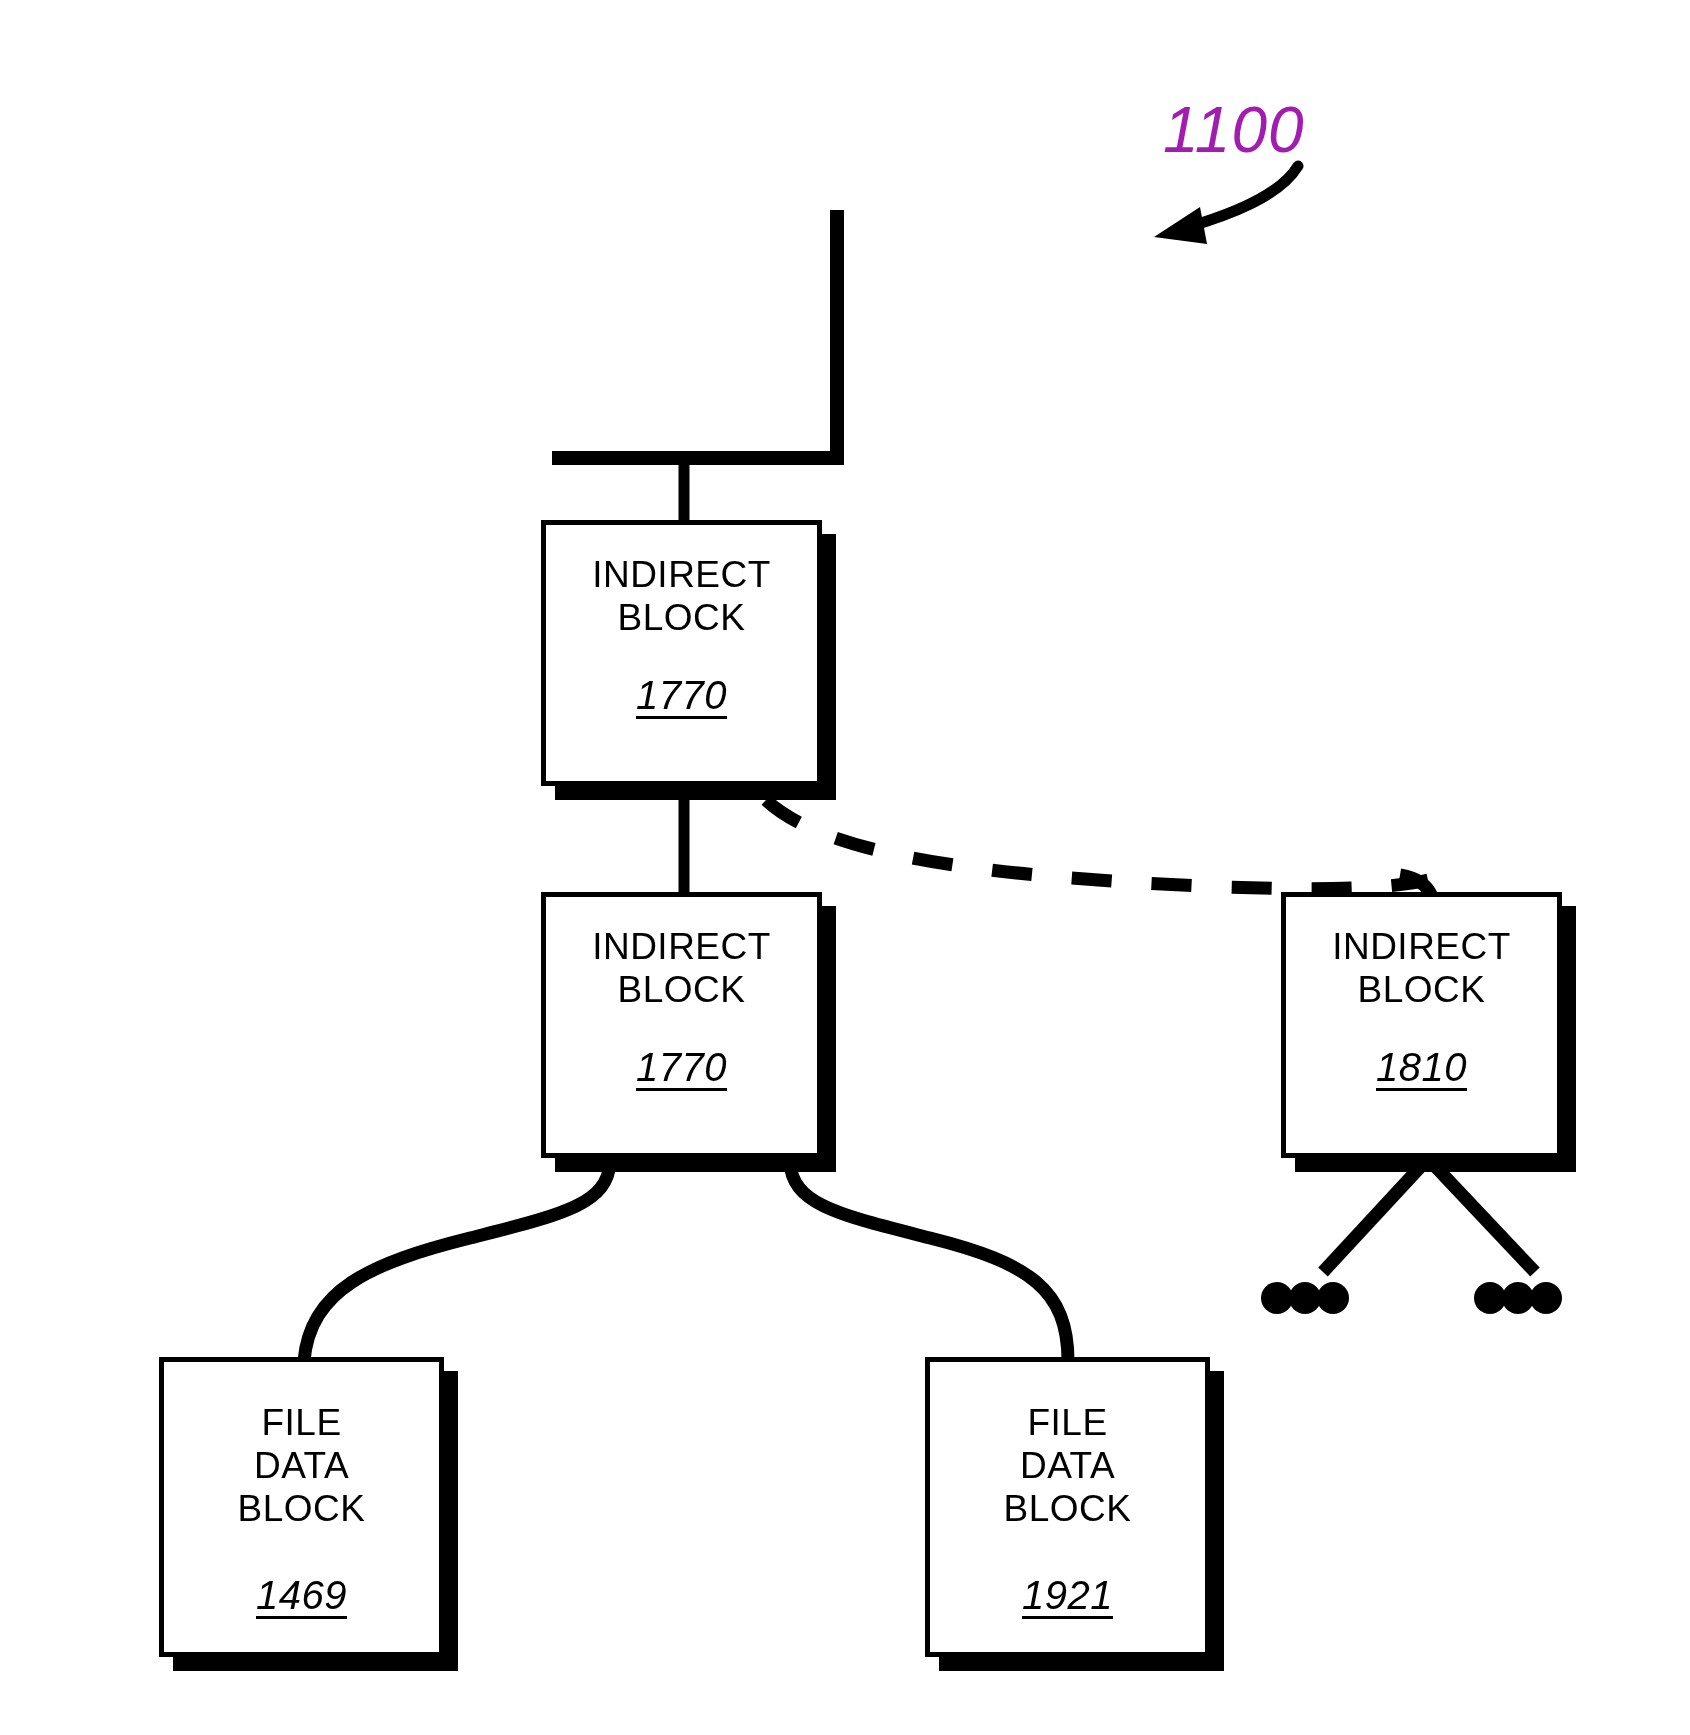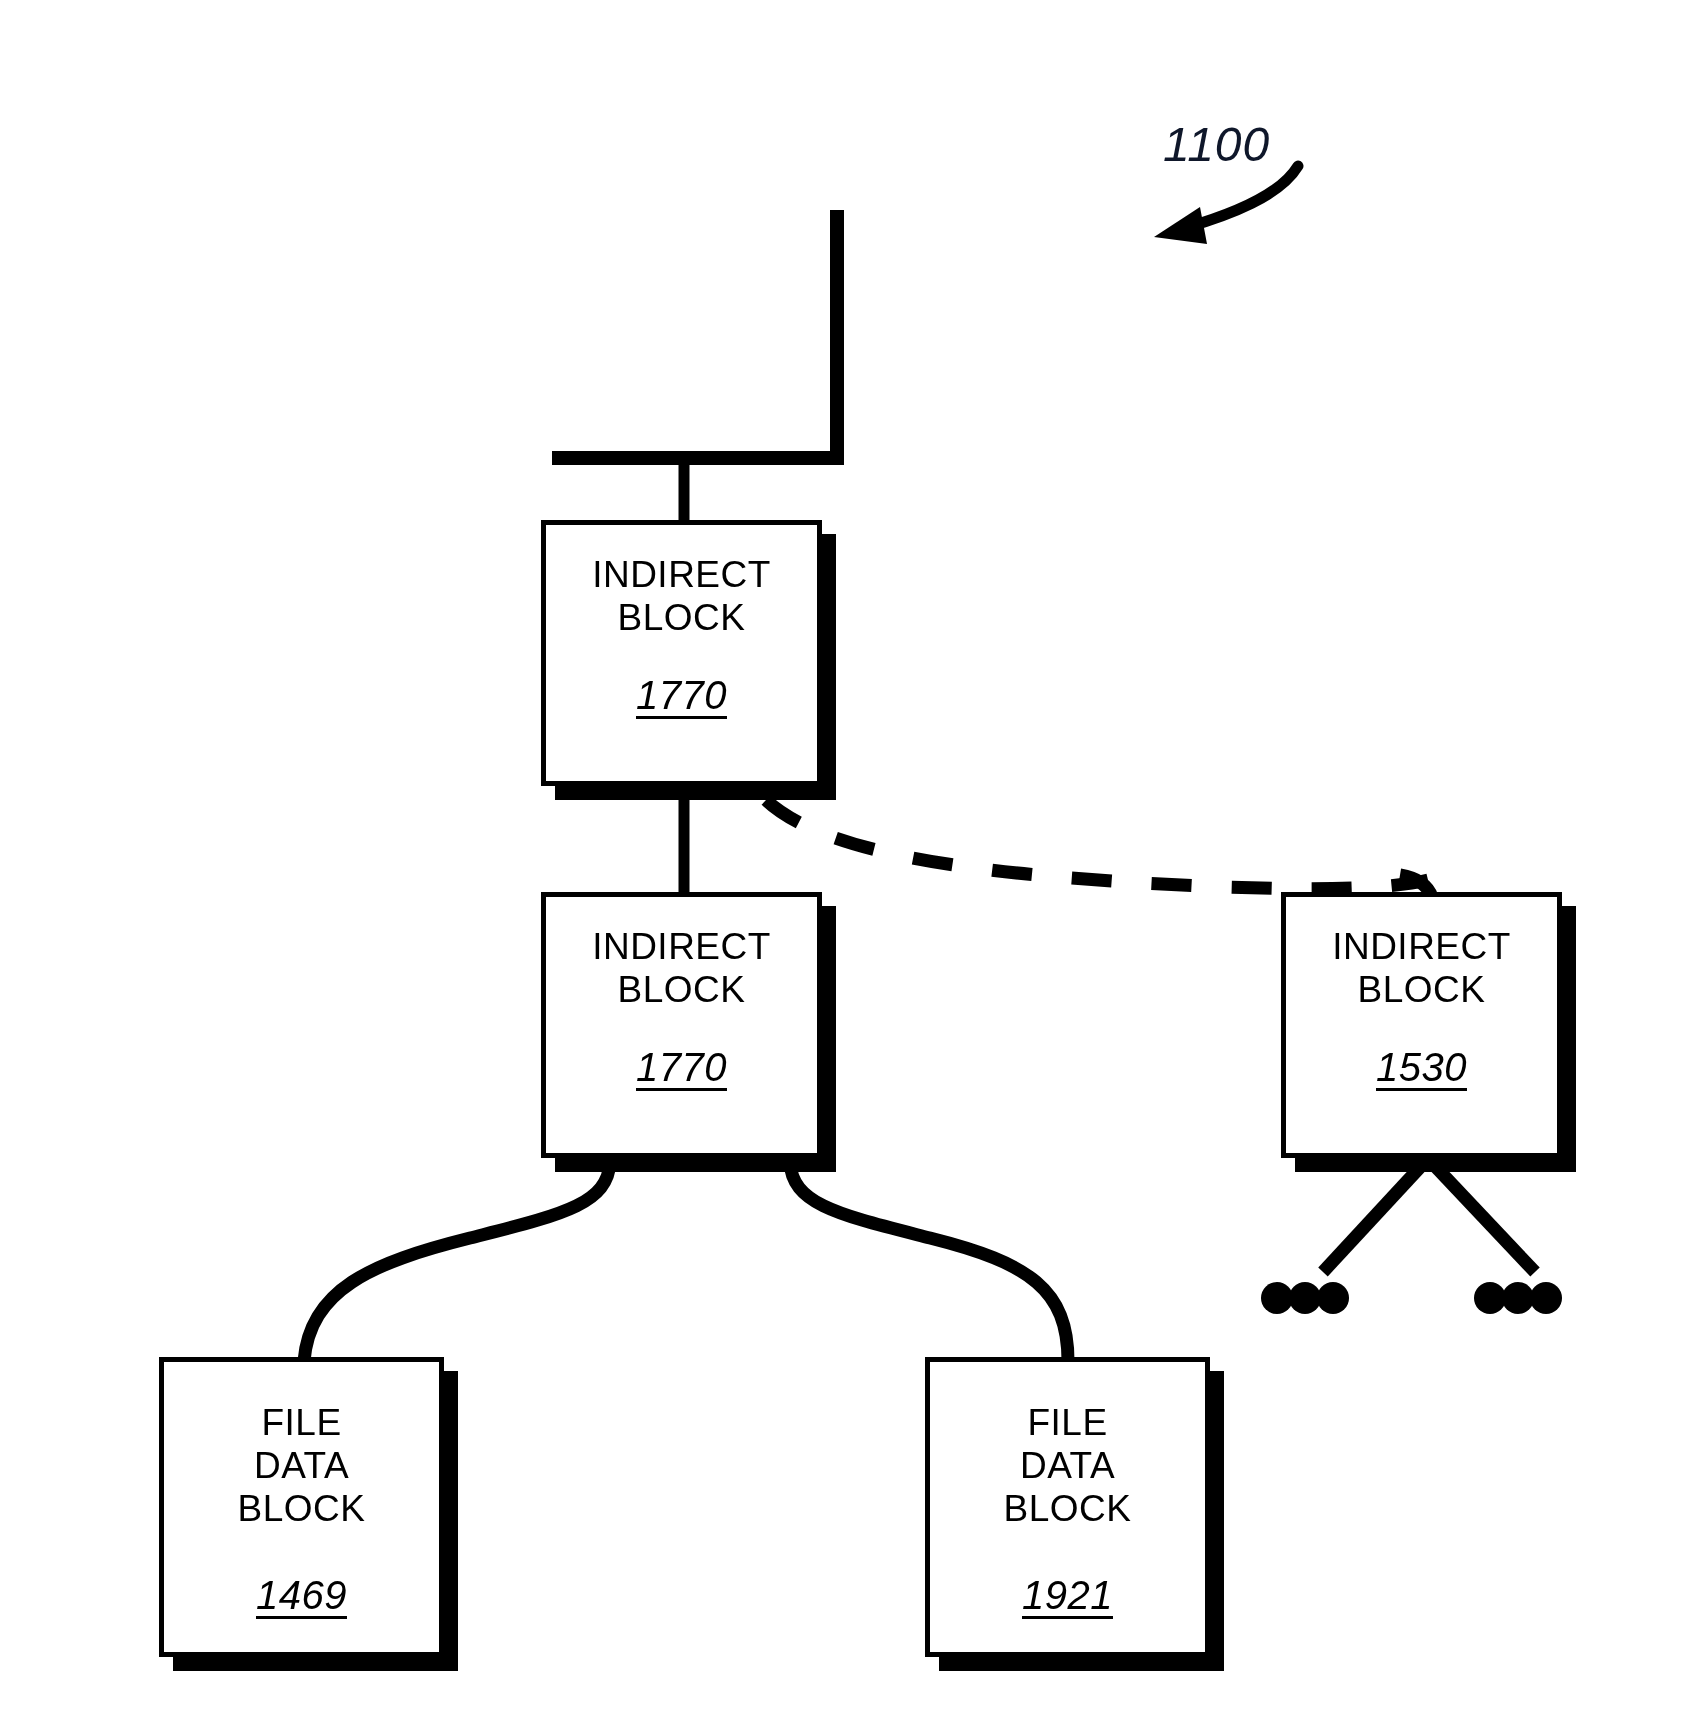--- a/index.html
+++ b/index.html
@@ -103,25 +103,24 @@
   #sh-1025-r   { left: 444px;  top: 1371px; width: 14px; height: 300px; }
   #sh-1025-b   { left: 173px;  top: 1657px; width: 285px; height: 14px; }
 
   #sh-1125-r   { left: 1210px; top: 1371px; width: 14px; height: 300px; }
   #sh-1125-b   { left: 939px;  top: 1657px; width: 285px; height: 14px; }
 
   .fig-ref-label {
     position: absolute;
     font-family: "Liberation Sans", sans-serif;
     font-style: italic;
-    font-size: 48px;
-    color: #0f172a;
+    font-size: 64px;
+    color: #a21caf;
     letter-spacing: 1px;
     z-index: 6;
-    margin-top: 24px;
   }
   #fig-1100 { left: 1163px; top: 93px; }
 </style>
 </head>
 <body>
 
 <div id="figure-root">
 
   <svg id="figure-svg" viewBox="0 0 1690 1735" xmlns="http://www.w3.org/2000/svg">
 
@@ -182,21 +181,21 @@
 
   <div class="box" id="box-indirect-1020">
     <div class="box-title">INDIRECT
 BLOCK</div>
     <div class="box-ref">1770</div>
   </div>
 
   <div class="box" id="box-indirect-1220">
     <div class="box-title">INDIRECT
 BLOCK</div>
-    <div class="box-ref">1530</div>
+    <div class="box-ref">1810</div>
   </div>
 
   <div class="box" id="box-fdb-1025">
     <div class="box-title">FILE
 DATA
 BLOCK</div>
     <div class="box-ref">1469</div>
   </div>
 
   <div class="box" id="box-fdb-1125">

